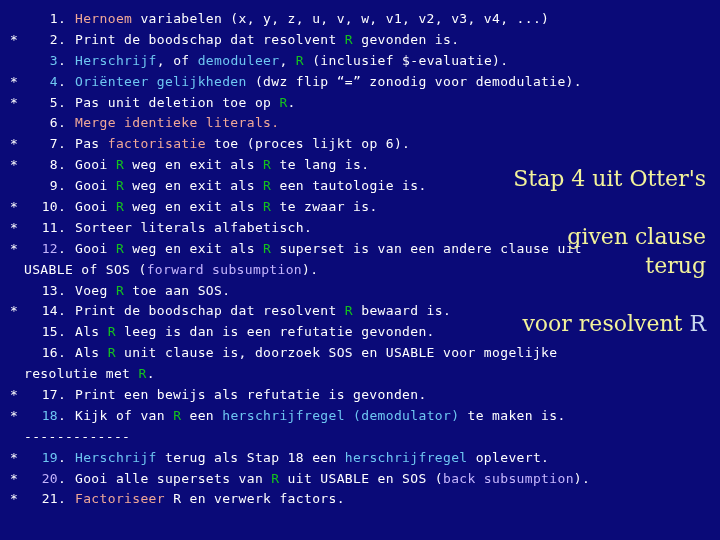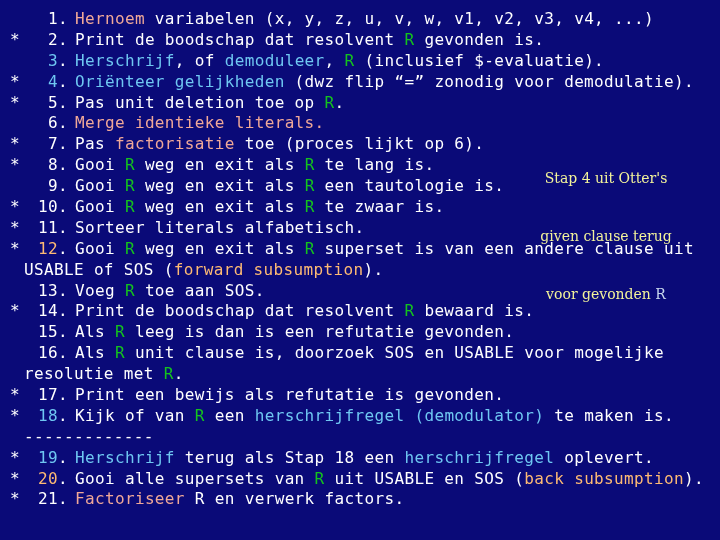--- a/index.html
+++ b/index.html
@@ -18,21 +18,21 @@
     width: 720px;
     height: 540px;
     background: #0a0a78;
   }
   .steps {
     position: absolute;
     left: 0;
     top: 9px;
     width: 644px;
     font-family: "DejaVu Sans Mono", "Liberation Mono", monospace;
-    font-size: 16px;
+    font-size: 13px;
     line-height: 20.9px;
     letter-spacing: 0.35px;
     color: #ffffff;
     white-space: pre;
   }
   .line {
     height: 20.9px;
     white-space: pre;
   }
   .mark {
@@ -56,43 +56,43 @@
     box-sizing: border-box;
   }
   .cont {
     display: inline-block;
     width: 24px;
   }
   .w  { color: #ffffff; }
   .g  { color: #14c21e; }
   .b  { color: #6fc7f2; }
   .s  { color: #f0a898; }
-  .y  { color: #fdba74; text-align: right; }
+  .y  { color: #c4b5fd; text-align: right; }
   .u  { }
 
   .annot {
     position: absolute;
     right: 14px;
     top: 135px;
     width: 200px;
-    text-align: center;
+    text-align: right;
     font-family: "DejaVu Serif", "Liberation Serif", serif;
-    font-size: 14px;
+    font-size: 22px;
     line-height: 29px;
     color: #f3f39a;
     white-space: pre-line;
   }
   .annot .rtail { color: #c9d8ee; }
 </style>
 </head>
 <body>
 
 <div id="slide">
 
   <div class="steps" id="steps-list"><div class="line"><span class="mark"></span><span class="num w">1</span><span class="dot w">.</span><span class="s">Hernoem</span><span class="w"> variabelen (x, y, z, u, v, w, v1, v2, v3, v4, ...)</span></div><div class="line"><span class="mark">*</span><span class="num w">2</span><span class="dot w">.</span><span class="w">Print de boodschap dat resolvent </span><span class="g">R</span><span class="w"> gevonden is.</span></div><div class="line"><span class="mark"></span><span class="num b">3</span><span class="dot w">.</span><span class="b">Herschrijf</span><span class="w">, of </span><span class="b u">demoduleer</span><span class="w">, </span><span class="g">R</span><span class="w"> (inclusief $-evaluatie).</span></div><div class="line"><span class="mark">*</span><span class="num b">4</span><span class="dot w">.</span><span class="b">Oriënteer gelijkheden</span><span class="w"> (dwz flip “=” zonodig voor demodulatie).</span></div><div class="line"><span class="mark">*</span><span class="num w">5</span><span class="dot w">.</span><span class="w">Pas unit deletion toe op </span><span class="g">R</span><span class="w">.</span></div><div class="line"><span class="mark"></span><span class="num w">6</span><span class="dot w">.</span><span class="s">Merge identieke literals.</span></div><div class="line"><span class="mark">*</span><span class="num w">7</span><span class="dot w">.</span><span class="w">Pas </span><span class="s">factorisatie</span><span class="w"> toe (proces lijkt op 6).</span></div><div class="line"><span class="mark">*</span><span class="num w">8</span><span class="dot w">.</span><span class="w">Gooi </span><span class="g">R</span><span class="w"> weg en exit als </span><span class="g">R</span><span class="w"> te lang is.</span></div><div class="line"><span class="mark"></span><span class="num w">9</span><span class="dot w">.</span><span class="w">Gooi </span><span class="g">R</span><span class="w"> weg en exit als </span><span class="g">R</span><span class="w"> een tautologie is.</span></div><div class="line"><span class="mark">*</span><span class="num w">10</span><span class="dot w">.</span><span class="w">Gooi </span><span class="g">R</span><span class="w"> weg en exit als </span><span class="g">R</span><span class="w"> te zwaar is.</span></div><div class="line"><span class="mark">*</span><span class="num w">11</span><span class="dot w">.</span><span class="w">Sorteer literals alfabetisch.</span></div><div class="line"><span class="mark">*</span><span class="num y">12</span><span class="dot w">.</span><span class="w">Gooi </span><span class="g">R</span><span class="w"> weg en exit als </span><span class="g">R</span><span class="w"> superset is van een andere clause uit</span></div><div class="line"><span class="cont"></span><span class="w">USABLE of SOS (</span><span class="y">forward subsumption</span><span class="w">).</span></div><div class="line"><span class="mark"></span><span class="num w">13</span><span class="dot w">.</span><span class="w">Voeg </span><span class="g">R</span><span class="w"> toe aan SOS.</span></div><div class="line"><span class="mark">*</span><span class="num w">14</span><span class="dot w">.</span><span class="w">Print de boodschap dat resolvent </span><span class="g">R</span><span class="w"> bewaard is.</span></div><div class="line"><span class="mark"></span><span class="num w">15</span><span class="dot w">.</span><span class="w">Als </span><span class="g">R</span><span class="w"> leeg is dan is een refutatie gevonden.</span></div><div class="line"><span class="mark"></span><span class="num w">16</span><span class="dot w">.</span><span class="w">Als </span><span class="g">R</span><span class="w"> unit clause is, doorzoek SOS en USABLE voor mogelijke</span></div><div class="line"><span class="cont"></span><span class="w">resolutie met </span><span class="g">R</span><span class="w">.</span></div><div class="line"><span class="mark">*</span><span class="num w">17</span><span class="dot w">.</span><span class="w">Print een bewijs als refutatie is gevonden.</span></div><div class="line"><span class="mark">*</span><span class="num b">18</span><span class="dot w">.</span><span class="w">Kijk of van </span><span class="g">R</span><span class="w"> een </span><span class="b">herschrijfregel</span><span class="w"> </span><span class="b">(demodulator)</span><span class="w"> te maken is.</span></div><div class="line"><span class="cont"></span><span class="w">-------------</span></div><div class="line"><span class="mark">*</span><span class="num b">19</span><span class="dot w">.</span><span class="b">Herschrijf</span><span class="w"> terug als Stap 18 een </span><span class="b">herschrijfregel</span><span class="w"> oplevert.</span></div><div class="line"><span class="mark">*</span><span class="num y">20</span><span class="dot w">.</span><span class="w">Gooi alle supersets van </span><span class="g">R</span><span class="w"> uit USABLE en SOS (</span><span class="y">back subsumption</span><span class="w">).</span></div><div class="line"><span class="mark">*</span><span class="num w">21</span><span class="dot w">.</span><span class="s">Factoriseer</span><span class="w"> R en verwerk factors.</span></div></div>
 
   <div class="annot">
     <span>Stap 4 uit Otter's</span><br>
     <span>given clause terug</span><br>
-    <span>voor gevonden </span><span class="rtail">R</span>
+    <span>voor resolvent </span><span class="rtail">R</span>
   </div>
 
 </div>
 
 </body></html>

